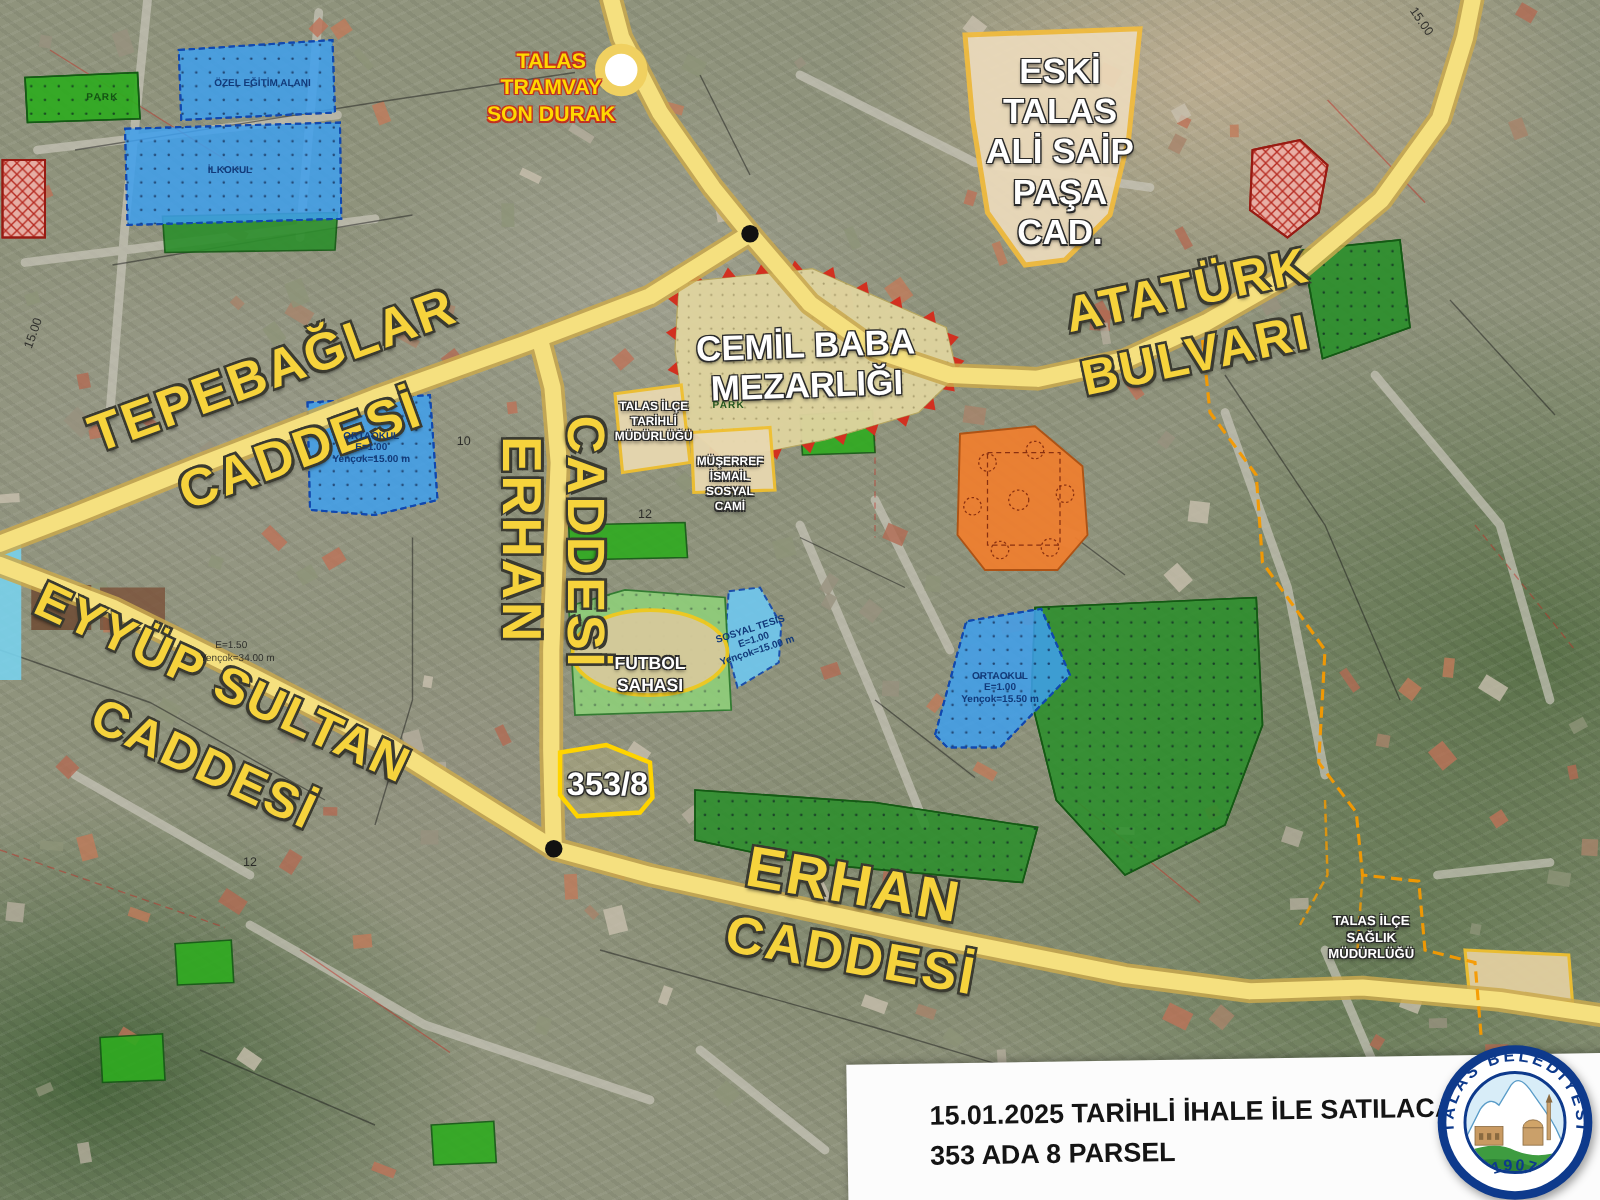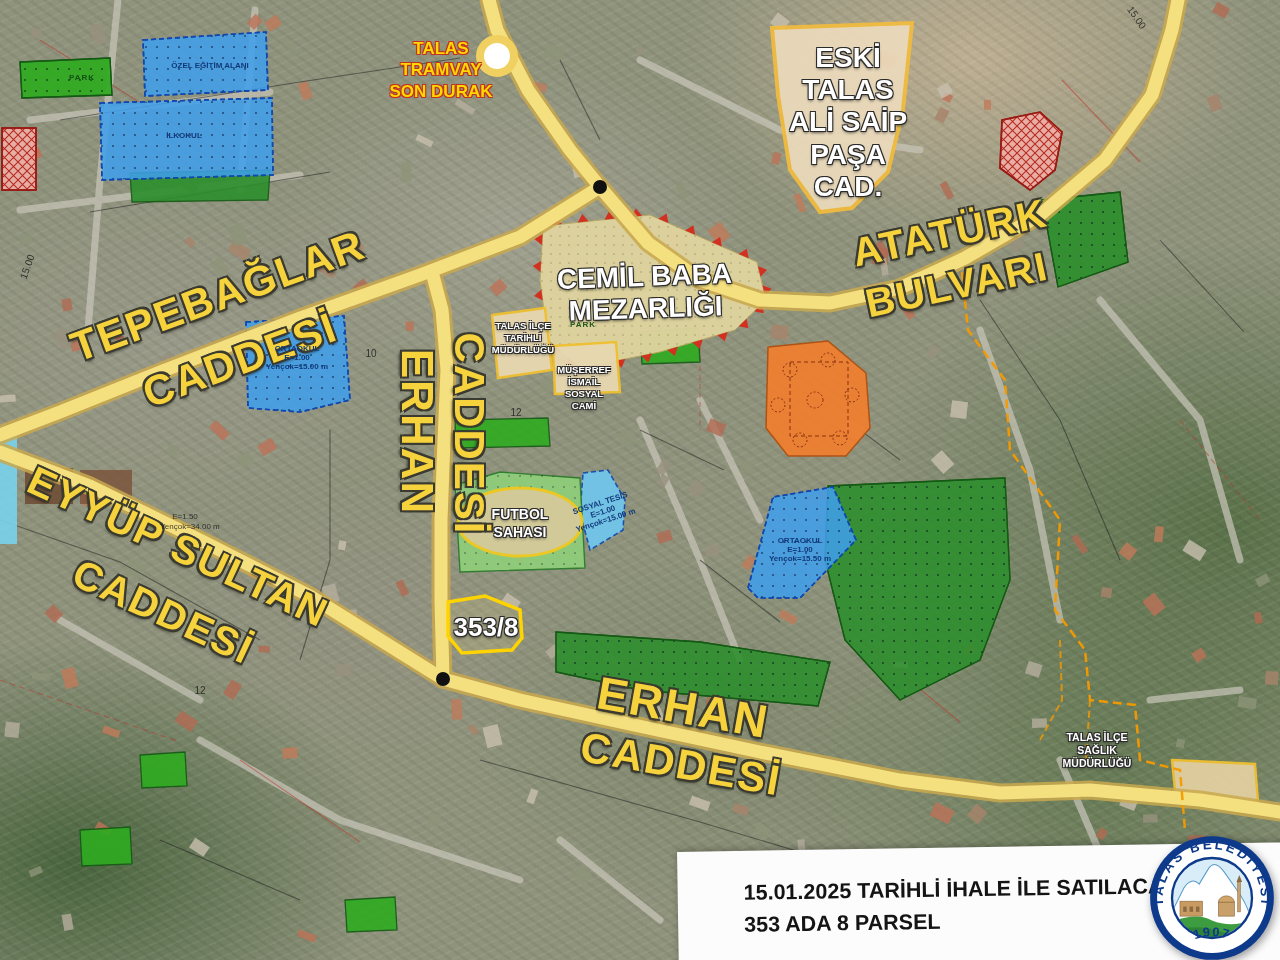--- a/index.html
+++ b/index.html
@@ -430,21 +430,21 @@
     <div>MÜDÜRLÜĞÜ</div>
   </div>
 
   <div class="lbl awhite" style="left:584px;top:366px;transform:translate(-50%,-50%);font-size:9.5px;line-height:1.25;margin-top:22px;">
     <div>MÜŞERREF</div>
     <div>İSMAİL</div>
     <div>SOSYAL</div>
     <div>CAMİ</div>
   </div>
 
-  <div class="lbl awhite" style="left:520px;top:523px;transform:translate(-50%,-50%);font-size:14px;line-height:1.3;">
+  <div class="lbl awhite" style="left:520px;top:539px;transform:translate(-50%,-50%);font-size:14px;line-height:1.3;">
     <div>FUTBOL</div>
     <div>SAHASI</div>
   </div>
 
   <div class="lbl awhite" style="left:1097px;top:751px;transform:translate(-50%,-50%);font-size:10.5px;line-height:1.25;">
     <div>TALAS İLÇE</div>
     <div>SAĞLIK</div>
     <div>MÜDÜRLÜĞÜ</div>
   </div>
 

